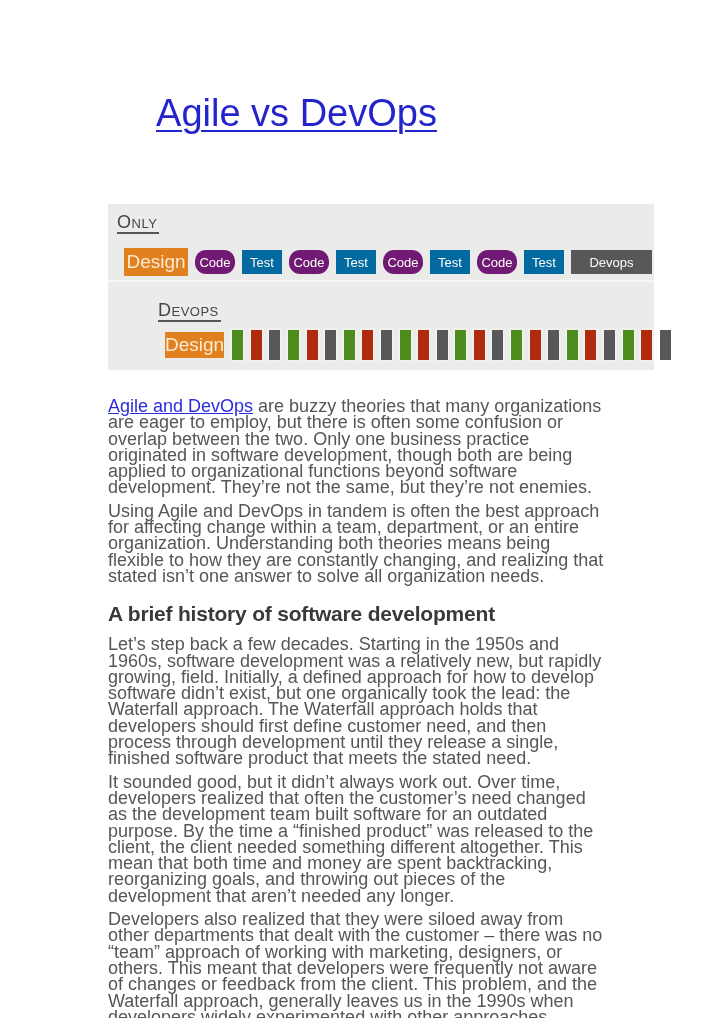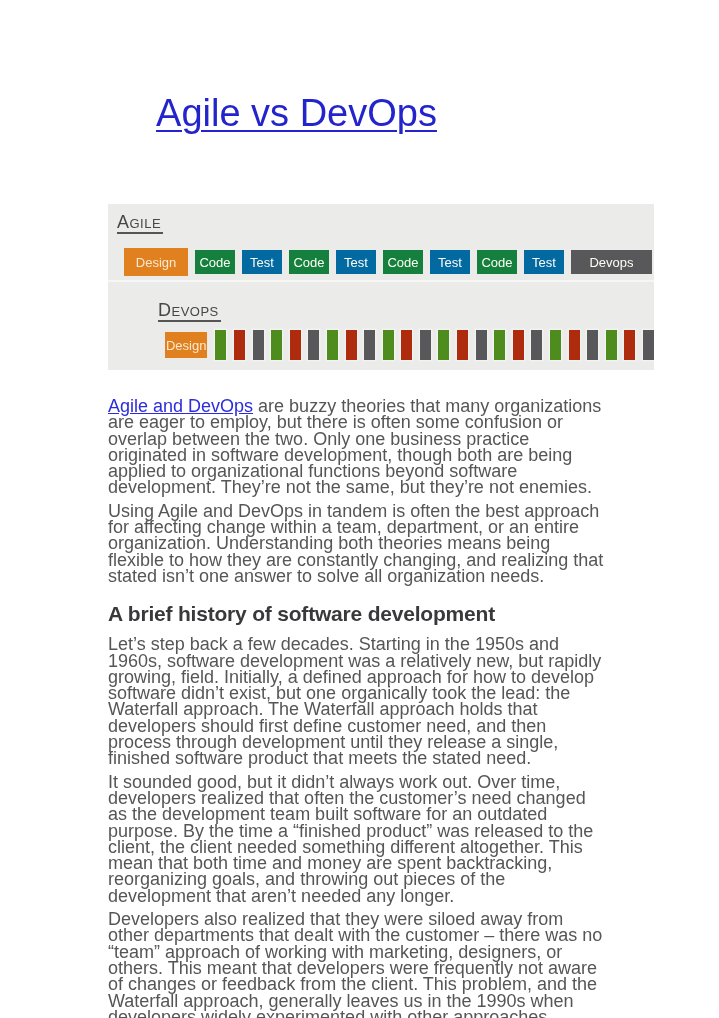--- a/index.html
+++ b/index.html
@@ -55,22 +55,22 @@
     gap: 7px;
   }
   .box {
     display: flex;
     align-items: center;
     justify-content: center;
     color: #fdfdf5;
     font-size: 13px;
     box-sizing: border-box;
   }
-  .box.design { width: 64px; height: 28px; background: #e0801f; font-size: 13px; color: #fbe9d2; }
-  .box.code   { width: 40px; height: 24px; background: #15803d; }
+  .box.design { width: 64px; height: 28px; background: #e0801f; font-size: 19px; color: #fbe9d2; }
+  .box.code   { width: 40px; height: 24px; background: #701a75; border-radius: 11px; }
   .box.test   { width: 40px; height: 24px; background: #0369a1; }
   .box.deploy { width: 81px; height: 24px; background: #58585a; }
 
   .diag-divider { margin-top: 4px; height: 2px; background: #f6f6f4; }
 
   .devops-section { padding-top: 19px; padding-left: 41px; }
   .bar-row {
     margin: 8px 0 0 16px;
     height: 30px;
     display: flex;
@@ -109,21 +109,21 @@
 <body>
 
 <div class="page">
 
   <div class="title-wrap">
     <span class="doc-title">Agile vs DevOps</span>
   </div>
 
   <div class="diagram">
     <div class="agile-section">
-      <span class="diag-label">Agile</span>
+      <span class="diag-label">Only</span>
       <div class="box-row">
           <div class="box design">Design</div>
           <div class="box code">Code</div>
           <div class="box test">Test</div>
           <div class="box code">Code</div>
           <div class="box test">Test</div>
           <div class="box code">Code</div>
           <div class="box test">Test</div>
           <div class="box code">Code</div>
           <div class="box test">Test</div>

